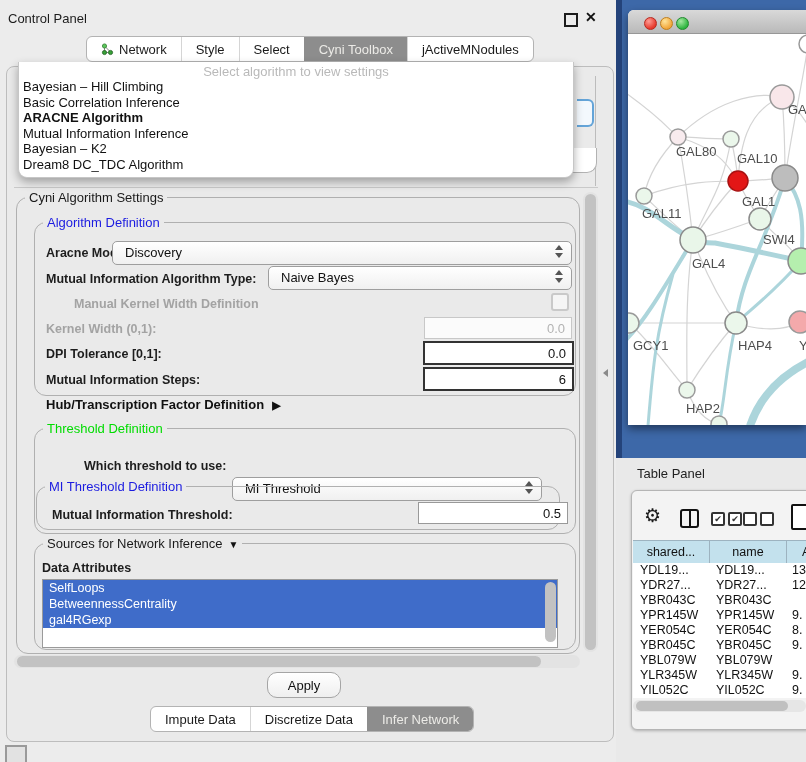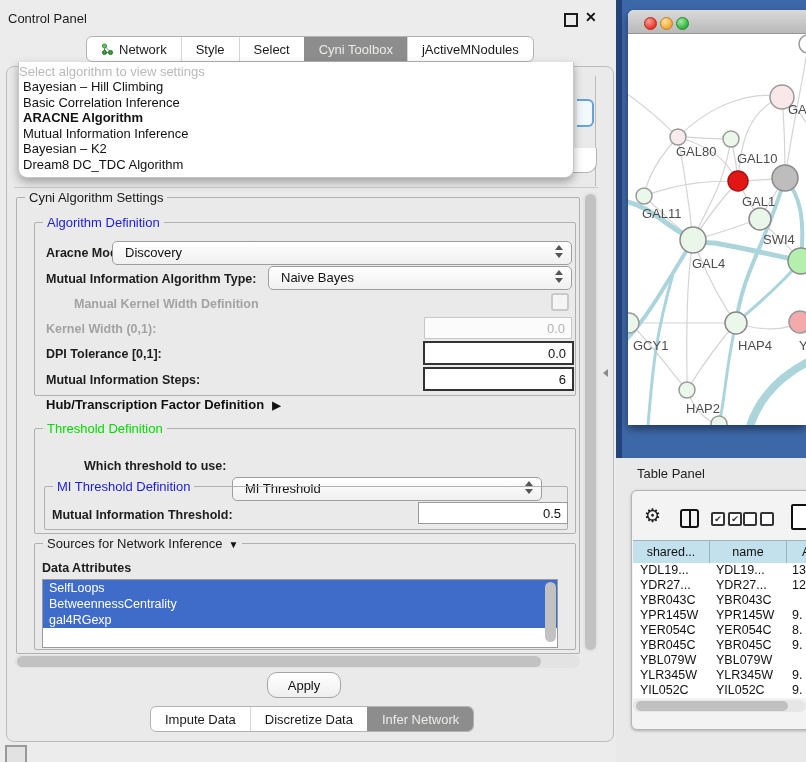--- a/index.html
+++ b/index.html
@@ -27,28 +27,28 @@
                   border:2px solid #64a4d8;border-left:none;border-radius:0 6px 6px 0;}
   .vline-fragment{left:595px;top:76px;width:1px;height:110px;background:#bcbcbc;}
   .corner-fragment{left:552px;top:148px;width:44px;height:24px;background:#fff;
                    border-right:1px solid #b2b2b2;border-bottom:1px solid #b2b2b2;border-radius:0 0 10px 0;}
   .hline{left:14px;top:187px;width:584px;height:1px;background:#c9c9c9;}
 
   
   .popup{left:18px;top:62px;width:554px;height:115px;background:#fff;
          border:1px solid #c6c6c6;border-top:none;border-radius:0 0 9px 9px;
          box-shadow:0 4px 10px rgba(0,0,0,0.32);z-index:30;}
-  .popup-placeholder{position:absolute;left:0;top:2px;width:100%;
+  .popup-placeholder{position:absolute;left:0;top:2px;width:100%;text-align:center;
                      font-size:13px;color:#b9b9b9;}
   .dd-items{position:absolute;left:4px;top:17px;right:4px;}
   .dd-item{font-size:13px;line-height:15.6px;color:#111;white-space:nowrap;}
   .dd-item.dd-sel{font-weight:700;}
 
   
-  .fieldset{border:1px solid #b0b0b0;border-radius:2px;text-align:right;}
+  .fieldset{border:1px solid #b0b0b0;border-radius:12px;text-align:right;}
   .legend{position:absolute;top:-8px;left:8px;background:#eaeaea;padding:0 4px;
           font-size:13px;white-space:nowrap;}
   .legend-blue{color:#1b1be0;}
   .legend-green{color:#00dc00;}
   .flabel{position:absolute;font-size:12.5px;font-weight:700;color:#1d1d1d;white-space:nowrap;}
   .flabel-dis{color:#a3a3a3;}
 
   .combo{position:absolute;height:22px;background:linear-gradient(#ffffff,#f0f0f0);
          border:1px solid #9e9e9e;border-radius:5px;}
   .combo-text{position:absolute;left:12px;top:3px;font-size:13px;color:#111;}
@@ -226,21 +226,21 @@
 
   <div class="flabel" style="left:84px;top:459px;">Which threshold to use:</div>
   <div class="combo" style="left:232px;top:477px;width:292px;padding-left:16px;">
     <span class="combo-text">MI Threshold</span>
     <span class="spin">
         <i class="up"></i>
         <i class="dn"></i>
       </span>
   </div>
 
-  <div class="abs fieldset" style="left:44px;top:486px;width:522px;height:42px;text-decoration:underline;">
+  <div class="abs fieldset" style="left:36px;top:486px;width:522px;height:42px;text-decoration:underline;">
     <span class="legend legend-blue">MI Threshold Definition</span>
   </div>
   <div class="flabel" style="left:52px;top:508px;">Mutual Information Threshold:</div>
   <div class="tfield" style="left:418px;top:502px;width:148px;height:20px;">
     <span class="tfield-val">0.5</span>
   </div>
 
   <div class="abs fieldset" style="left:34px;top:543px;width:540px;height:105px;">
     <span class="legend"><span>Sources for Network Inference</span><span class="legend-arrow">▼</span></span>
   </div>

